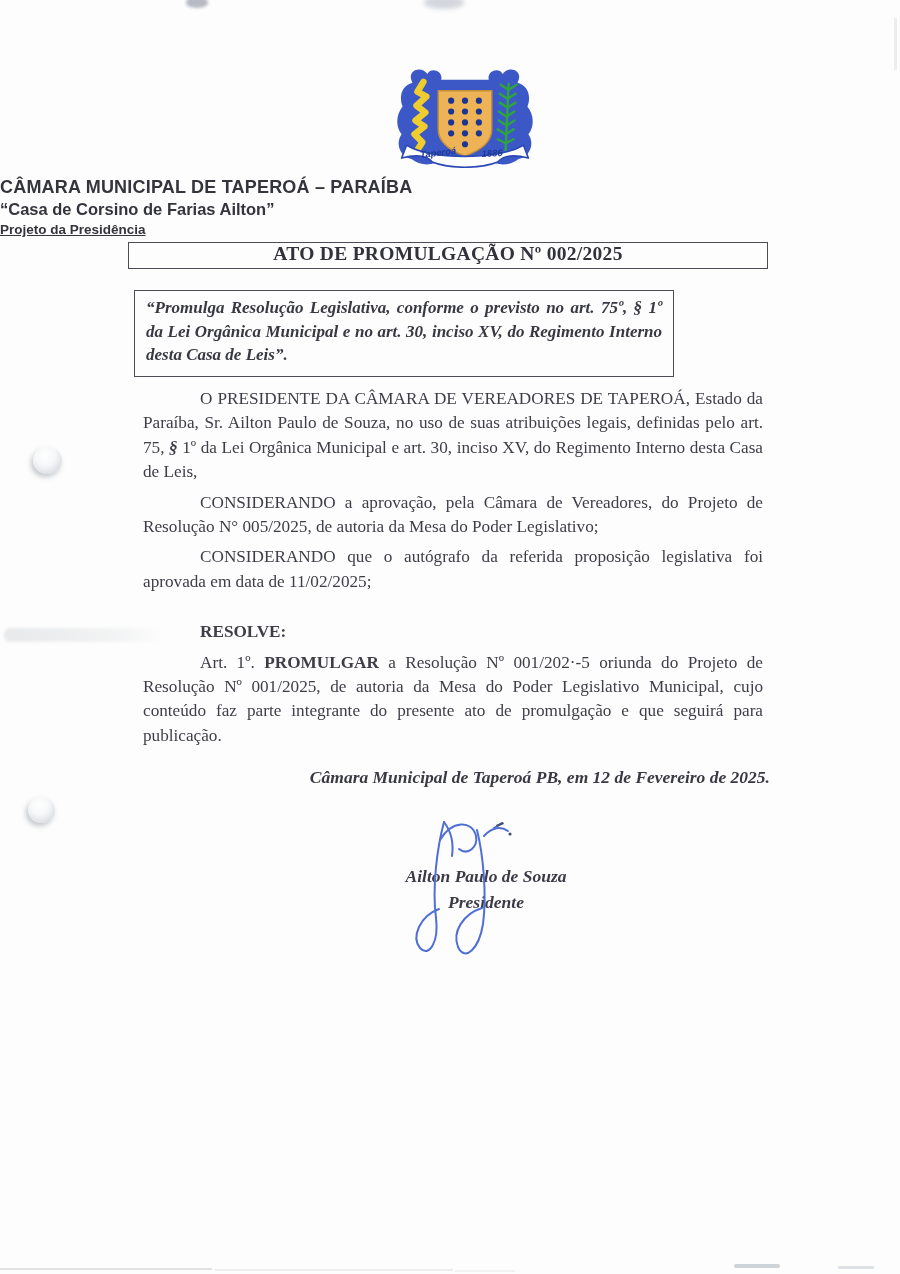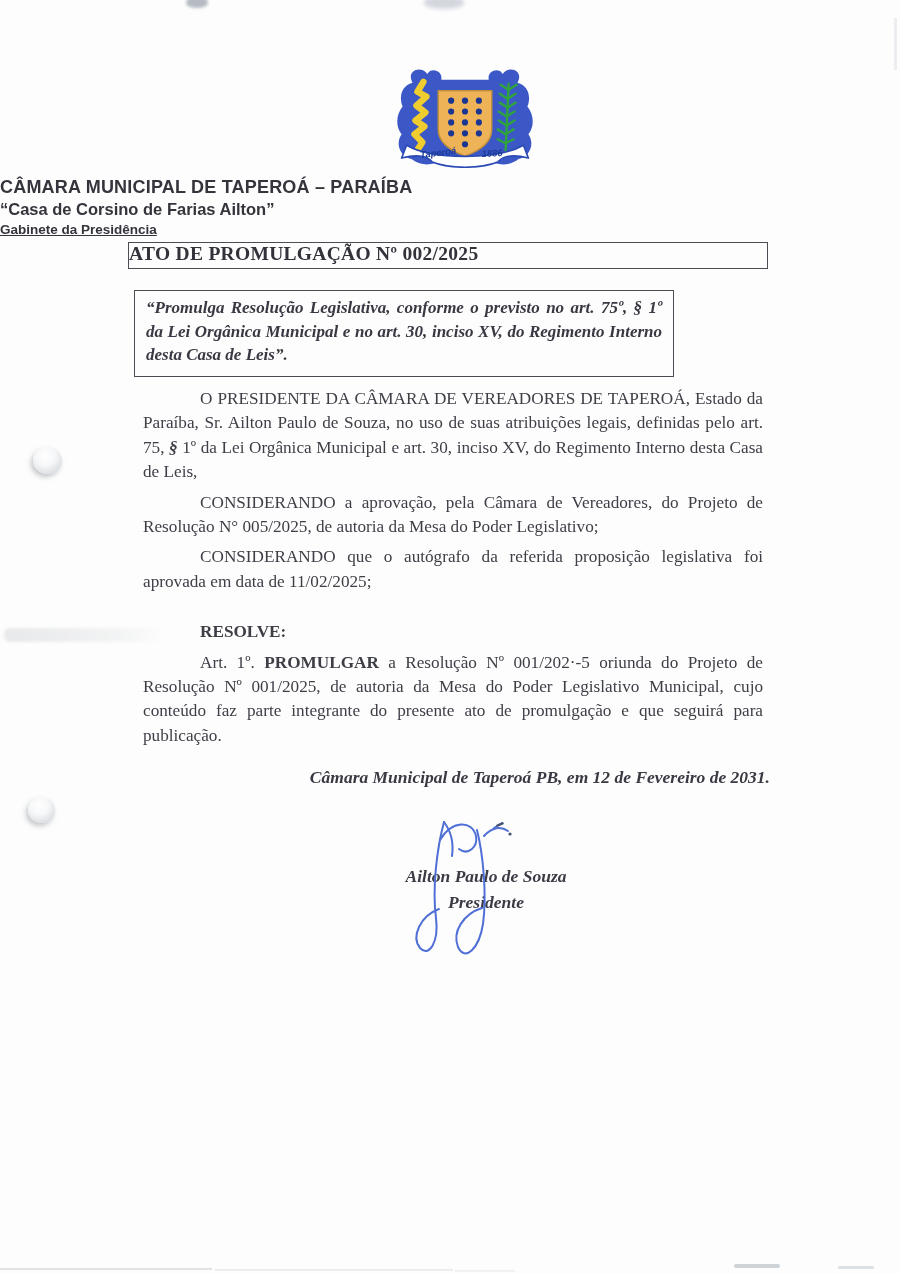--- a/index.html
+++ b/index.html
@@ -34,21 +34,21 @@
   .logo { position:absolute; top:64px; left:390px; width:150px; height:104px; }
 
   
   .org-header { position:absolute; top:177px; left:0; width:900px; text-align:left;
     font-family:"Liberation Sans","DejaVu Sans",sans-serif; color:#34343c; }
   .org-name  { font-size:18px; font-weight:bold; letter-spacing:.2px; }
   .org-house { font-size:16.5px; font-weight:bold; margin-top:2px; }
   .org-office{ font-size:13.5px; font-weight:bold; text-decoration:underline; margin-top:3px; }
 
   .title-box { position:absolute; top:242px; left:128px; width:640px; box-sizing:border-box;
-    border:1.6px solid #4c4c55; font-weight:bold; font-size:19.5px;
+    border:1.6px solid #4c4c55; text-align:center; font-weight:bold; font-size:19.5px;
     letter-spacing:.3px; padding:0 0 3px; color:#32323b; background:transparent; }
 
   .epigraph-box { position:absolute; top:290px; left:134px; width:540px; box-sizing:border-box;
     border:1.6px solid #4c4c55; padding:5px 11px 9px; font-weight:bold; font-style:italic;
     font-size:17px; line-height:23.6px; text-align:justify; color:#393943; }
 
   
   .body-text { position:absolute; top:381px; left:137px; width:632px;
     font-size:17.2px; line-height:24.4px; text-align:justify; color:#3e3e47; }
   .body-text p { margin:6px; text-indent:57px; }
@@ -128,36 +128,36 @@
 
       <path d="M16,82 C42,97 108,97 134,82 L139,95 C124,91 113,93 108,99 C91,106 59,106 42,99 C37,93 26,91 11,95 Z" fill="#ffffff" stroke="#2b49b4" stroke-width="1.6" stroke-linejoin="round"></path>
       <text x="30" y="95" transform="rotate(-7 30 95)" font-size="9.5" font-weight="bold" font-style="italic" fill="#1c3a96" font-family="Liberation Sans, sans-serif">Taperoá</text>
       <text x="92" y="94" transform="rotate(-3 92 94)" font-size="9.5" font-weight="bold" font-style="italic" fill="#1c3a96" font-family="Liberation Sans, sans-serif">1886</text>
     </svg>
   </div>
 
   <div class="org-header">
     <div class="org-name">CÂMARA MUNICIPAL DE TAPEROÁ – PARAÍBA</div>
     <div class="org-house">“Casa de Corsino de Farias Ailton”</div>
-    <div class="org-office">Gabinete da Presidência</div>
+    <div class="org-office">Projeto da Presidência</div>
   </div>
 
   <div class="title-box">ATO DE PROMULGAÇÃO Nº 002/2025</div>
 
   <div class="epigraph-box">“Promulga Resolução Legislativa, conforme o previsto no art. 75º, § 1º da Lei Orgânica Municipal e no art. 30, inciso XV, do Regimento Interno desta Casa de Leis”.</div>
 
   <div class="body-text">
     <p><span>O PRESIDENTE DA CÂMARA DE VEREADORES DE TAPEROÁ, Estado da Paraíba, Sr. Ailton Paulo de Souza, no uso de suas atribuições legais, definidas pelo art. 75, </span><span class="bolditalic">§</span><span> 1º da Lei Orgânica Municipal e art. 30, inciso XV, do Regimento Interno desta Casa de Leis,</span></p>
     <p>CONSIDERANDO a aprovação, pela Câmara de Vereadores, do Projeto de Resolução N° 005/2025, de autoria da Mesa do Poder Legislativo;</p>
     <p>CONSIDERANDO que o autógrafo da referida proposição legislativa foi aprovada em data de 11/02/2025;</p>
     <p class="resolve">RESOLVE:</p>
     <p><span>Art. 1º. </span><span class="bold">PROMULGAR</span><span> a Resolução Nº 001/202·-5 oriunda do Projeto de Resolução Nº 001/2025, de autoria da Mesa do Poder Legislativo Municipal, cujo conteúdo faz parte integrante do presente ato de promulgação e que seguirá para publicação.</span></p>
   </div>
 
-  <div class="dateline">Câmara Municipal de Taperoá PB, em 12 de Fevereiro de 2031.</div>
+  <div class="dateline">Câmara Municipal de Taperoá PB, em 12 de Fevereiro de 2025.</div>
 
   <div class="sig-names">
     <div>Ailton Paulo de Souza</div>
     <div>Presidente</div>
   </div>
 
   <div class="sig-ink">
     <svg viewBox="0 0 140 150" width="140" height="150">
       <g fill="none" stroke="#4f6fd6" stroke-width="2" stroke-linecap="round">
         <path d="M46,6 C39,32 34,72 38,102 C41,126 31,142 22,132 C13,121 22,100 41,93"></path>

